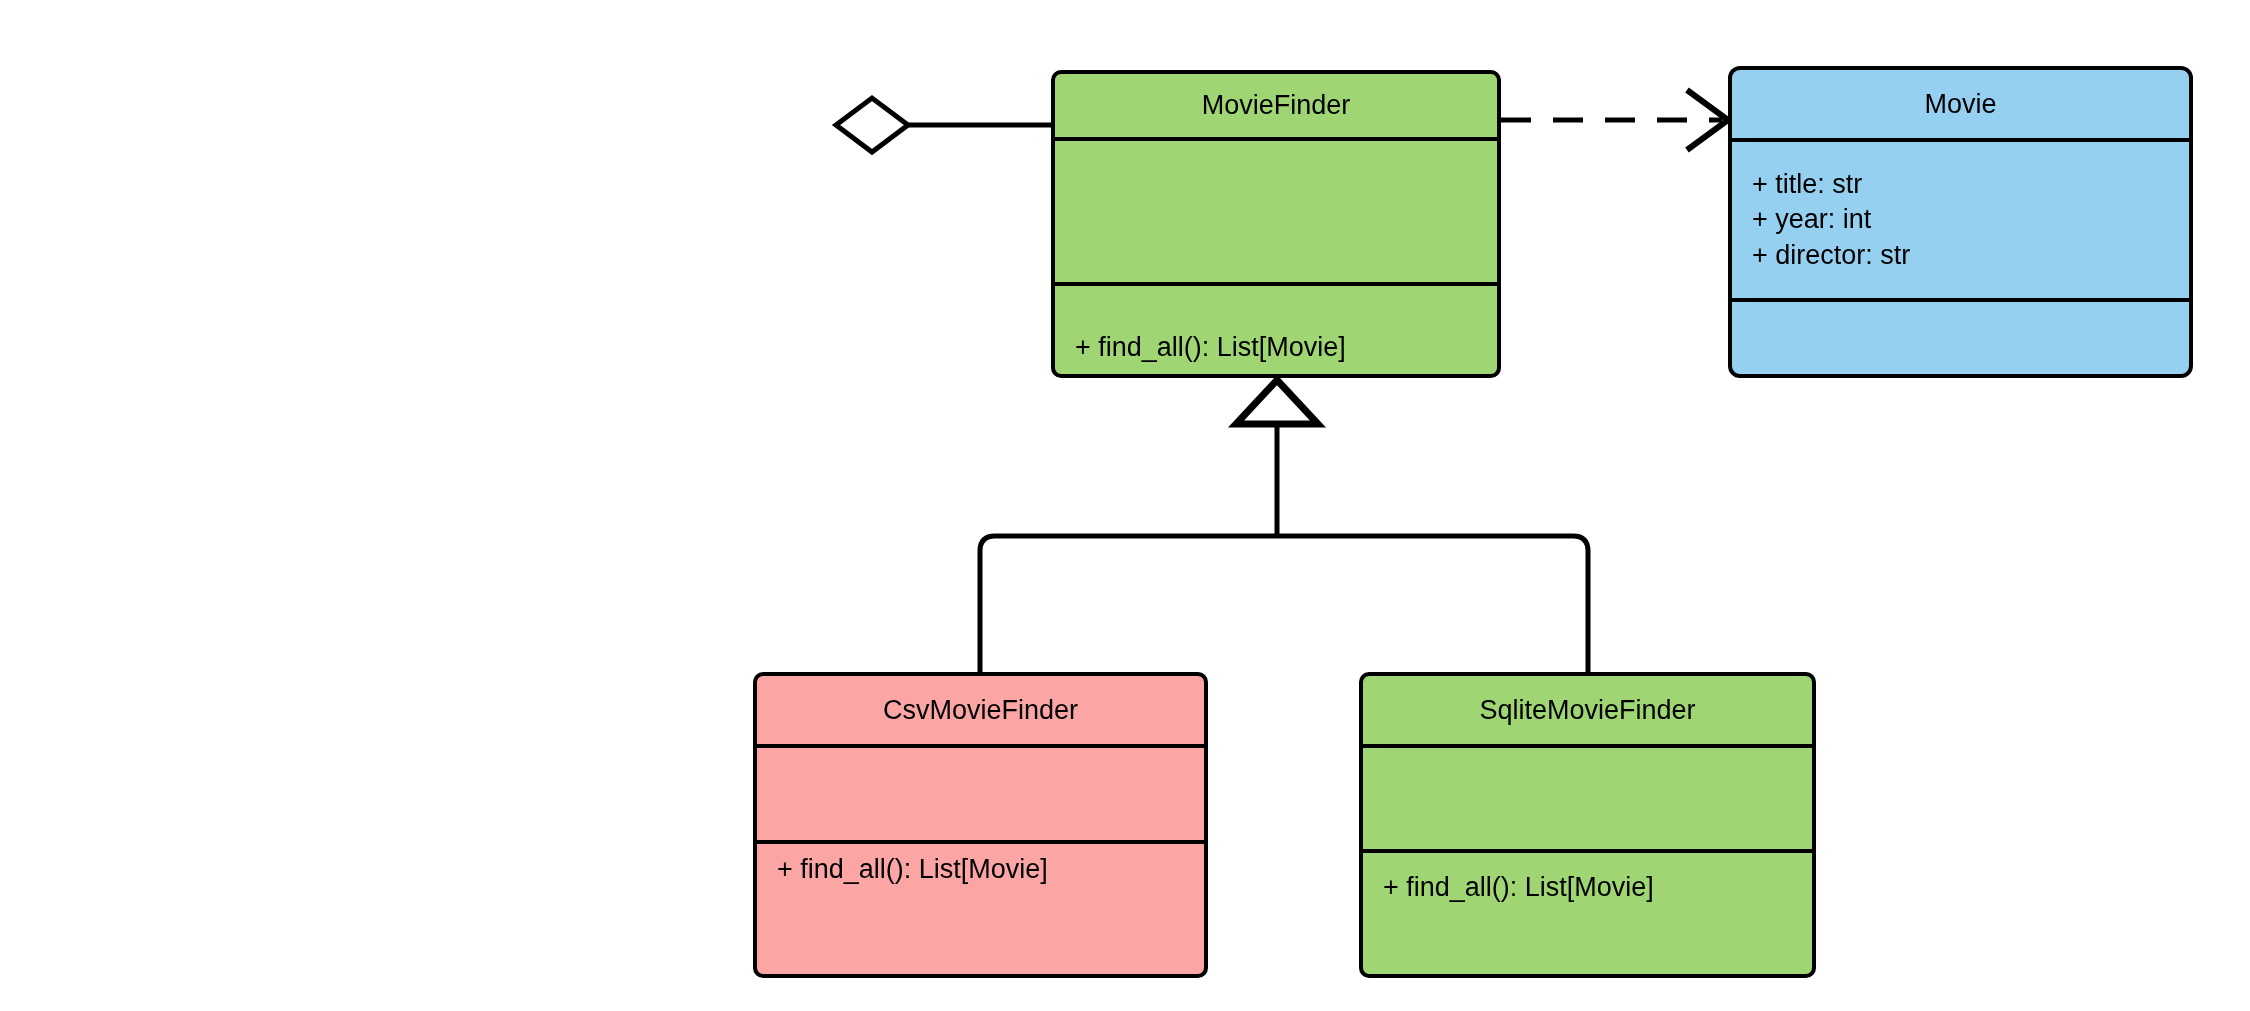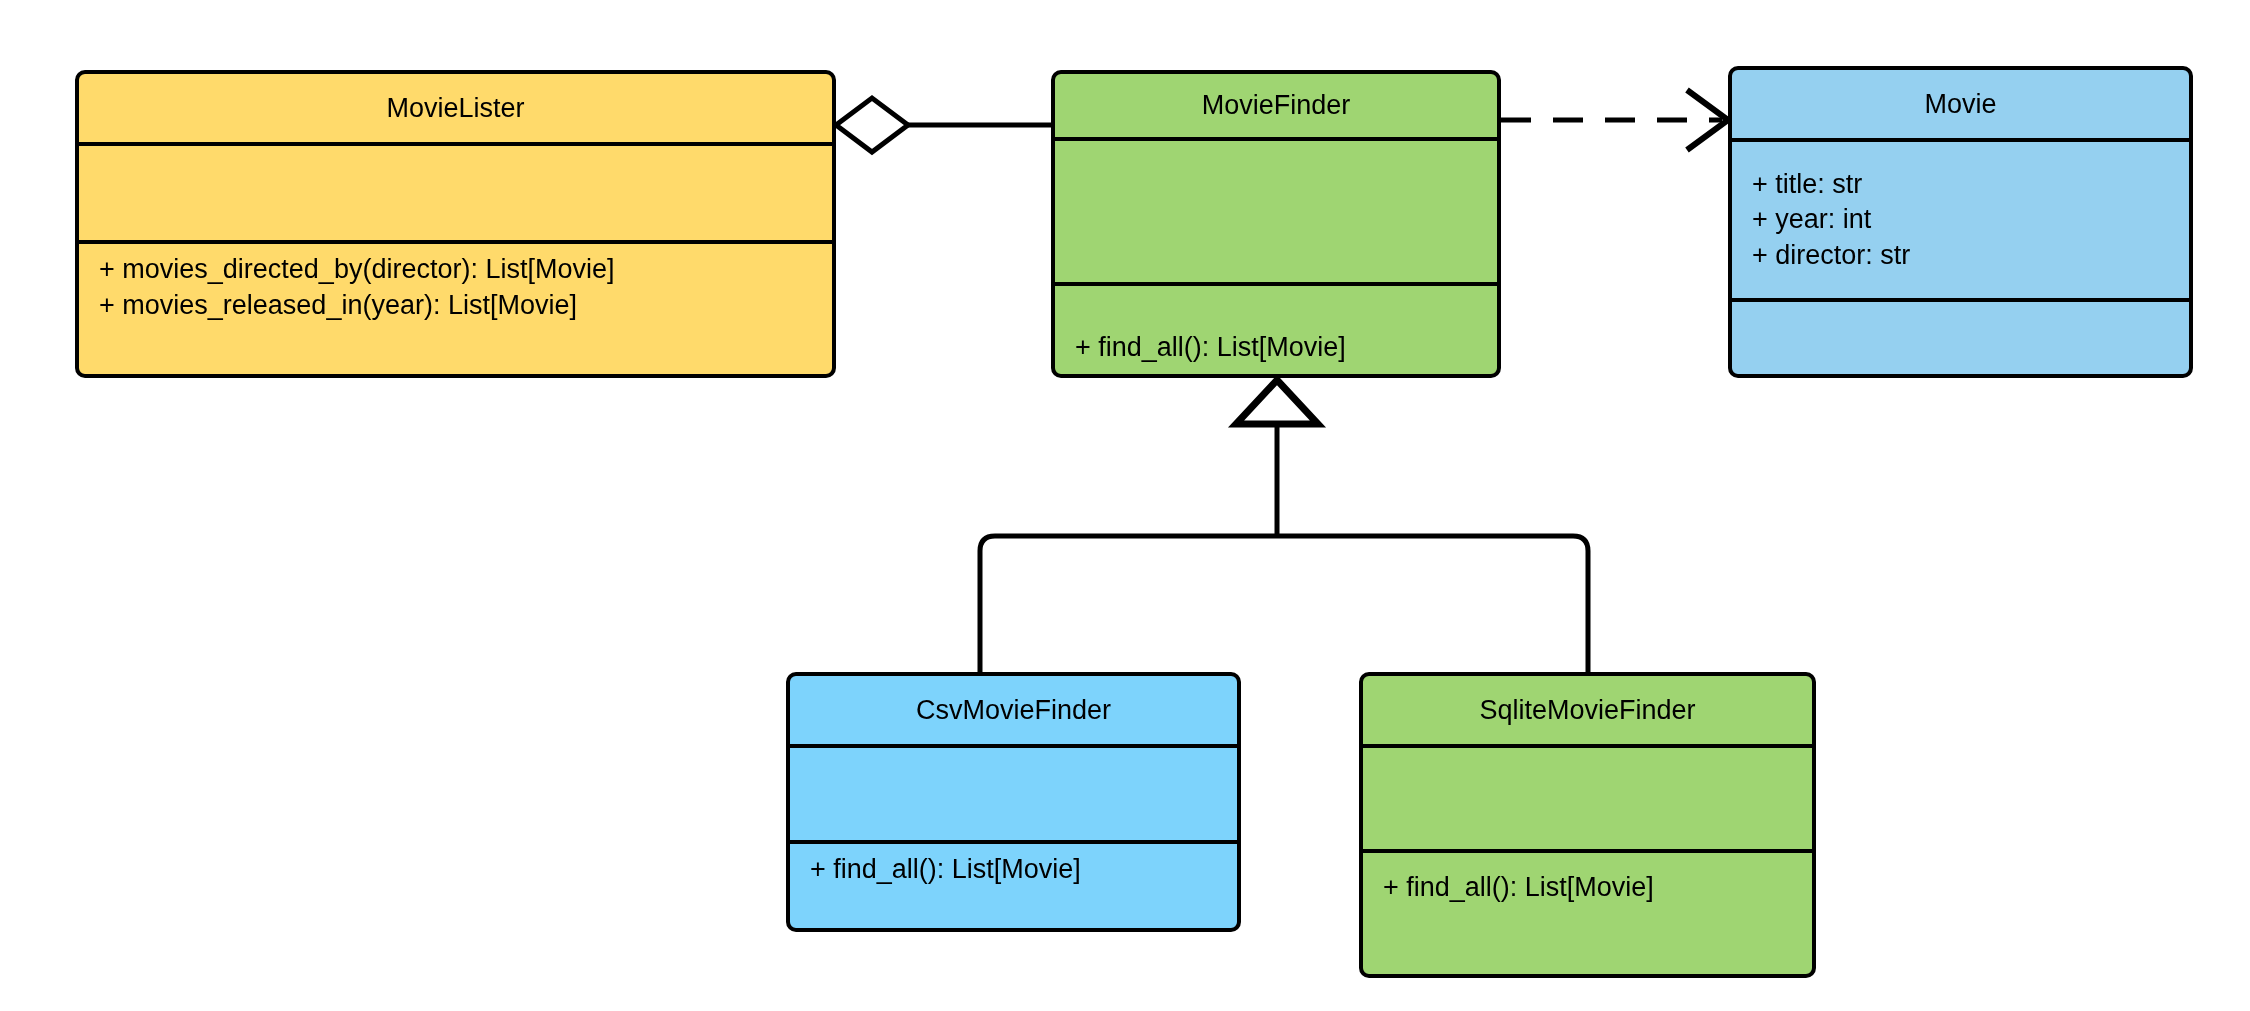--- a/index.html
+++ b/index.html
@@ -79,28 +79,28 @@
     left: 1051px; top: 70px; width: 450px; height: 308px;
     background: #9fd572;
     gap: 36px;
   }
   #cls-moviefinder .uml-name { height: 72px; }
   #cls-moviefinder .c-attrs { height: 118px; }
 
   #cls-movie {
     left: 1728px; top: 66px; width: 465px; height: 312px;
     background: #95d0f0;
+    border-radius: 12px;
   }
   #cls-movie .uml-name { height: 72px; }
   #cls-movie .c-attrs { height: 160px; }
 
   #cls-csvmoviefinder {
-    left: 753px; top: 672px; width: 455px; height: 260px;
-    background: #7dd3fc;
-    margin-left: 33px;
+    left: 753px; top: 672px; width: 455px; height: 306px;
+    background: #fca5a5;
   }
   #cls-csvmoviefinder .uml-name { height: 72px; }
   #cls-csvmoviefinder .c-attrs { height: 96px; }
 
   #cls-sqlitemoviefinder {
     left: 1359px; top: 672px; width: 457px; height: 306px;
     background: #9fd572;
     gap: 9px;
   }
   #cls-sqlitemoviefinder .uml-name { height: 72px; }
@@ -127,28 +127,20 @@
 
       <line x1="1277" y1="424" x2="1277" y2="536" stroke="#000000" stroke-width="5"></line>
 
       <path d="M 1277 536 L 1277 536 L 995 536 Q 980 536 980 551 L 980 672" fill="none" stroke="#000000" stroke-width="5"></path>
       <path d="M 1277 536 L 1573 536 Q 1588 536 1588 551 L 1588 672" fill="none" stroke="#000000" stroke-width="5"></path>
 
       <polygon points="1277,380 1318,424 1236,424" fill="#ffffff" stroke="#000000" stroke-width="7" stroke-linejoin="miter"></polygon>
     </g>
   </svg>
 
-  <div class="uml-class" id="cls-movielister">
-    <div class="uml-name">MovieLister</div>
-    <div class="uml-compartment c-attrs divider empty"></div>
-    <div class="uml-compartment c-methods">
-      <div class="uml-member">+ movies_directed_by(director): List[Movie]</div>
-      <div class="uml-member">+ movies_released_in(year): List[Movie]</div>
-    </div>
-  </div>
 
   <div class="uml-class" id="cls-moviefinder">
     <div class="uml-name">MovieFinder</div>
     <div class="uml-compartment c-attrs divider empty"></div>
     <div class="uml-compartment c-methods">
       <div class="uml-member">+ find_all(): List[Movie]</div>
     </div>
   </div>
 
   <div class="uml-class" id="cls-movie">

